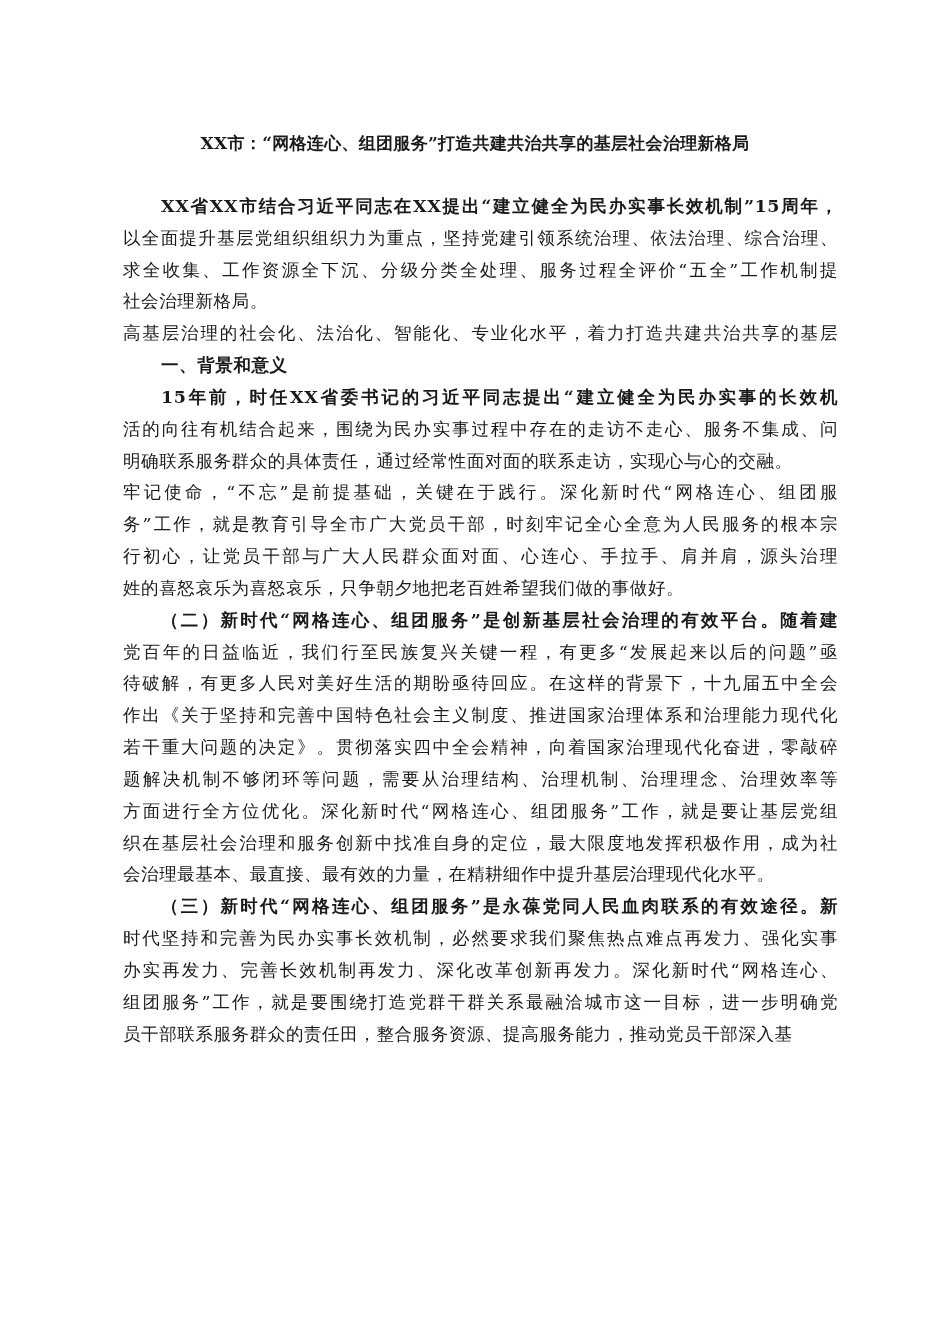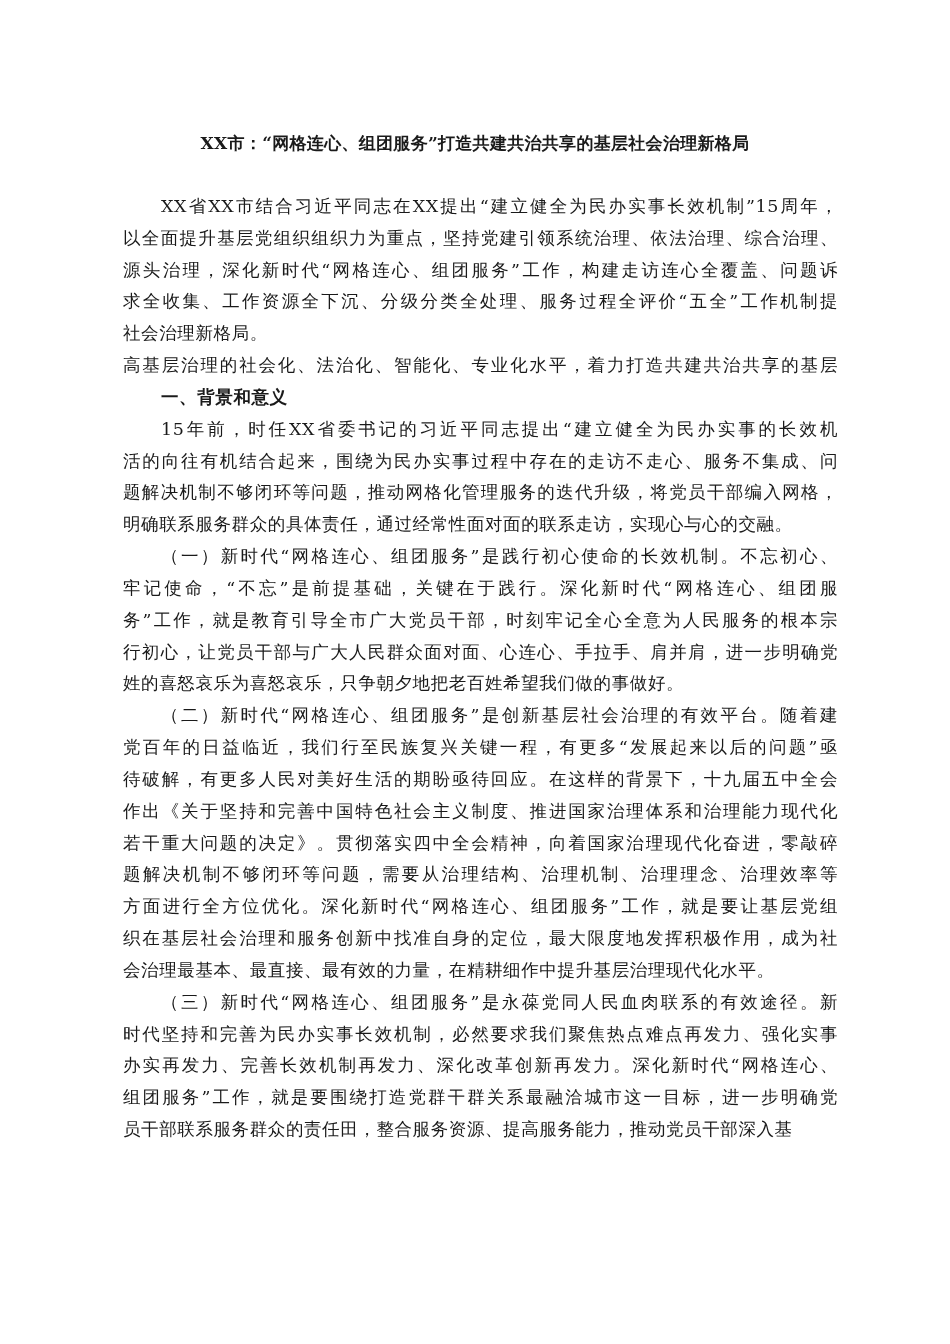--- a/index.html
+++ b/index.html
@@ -5,44 +5,41 @@
   html, body { margin: 0; padding: 0; background: #ffffff; }
   body { width: 950px; height: 1344px; position: relative; overflow: hidden;
          font-family: "DejaVu Serif", "Liberation Serif", serif; color: #1a1a1a; }
   .page { position: absolute; left: 0; top: 0; width: 950px; height: 1344px; border-radius: 10px; }
   .title { position: absolute; top: 130px; left: 0; width: 950px; text-align: center;
            font-size: 17px; font-weight: bold; letter-spacing: 0.3px; line-height: 26px; }
   .lines { position: absolute; left: 123px; top: 191px; width: 715px; }
   .line { height: 31.84px; line-height: 31.84px; font-size: 17.5px; white-space: nowrap;
           text-align: justify; text-align-last: justify; letter-spacing: 0.6px; }
   .line.last { text-align-last: left; }
-  .line.indent { padding-left: 38px; }
+  .line.indent { padding-left: 38px; font-weight: bold; }
   .line.heading { font-weight: bold; padding-left: 38px; text-align-last: left; }
 </style>
 </head>
 <body>
 
 <div class="page">
   <div class="title">XX市：“网格连心、组团服务”打造共建共治共享的基层社会治理新格局</div>
   <div class="lines" id="lines">
       <div class="line indent">XX省XX市结合习近平同志在XX提出“建立健全为民办实事长效机制”15周年，</div>
       <div class="line">以全面提升基层党组织组织力为重点，坚持党建引领系统治理、依法治理、综合治理、</div>
-      <div class="line">源头治理，深化新时代“网格连心、组团服务”工作，构建走访连心全覆盖、问题诉</div>
       <div class="line">求全收集、工作资源全下沉、分级分类全处理、服务过程全评价“五全”工作机制提</div>
       <div class="line last">社会治理新格局。</div>
       <div class="line">高基层治理的社会化、法治化、智能化、专业化水平，着力打造共建共治共享的基层</div>
       <div class="line heading last">一、背景和意义</div>
       <div class="line indent">15年前，时任XX省委书记的习近平同志提出“建立健全为民办实事的长效机</div>
       <div class="line">活的向往有机结合起来，围绕为民办实事过程中存在的走访不走心、服务不集成、问</div>
-      <div class="line">题解决机制不够闭环等问题，推动网格化管理服务的迭代升级，将党员干部编入网格，</div>
       <div class="line last">明确联系服务群众的具体责任，通过经常性面对面的联系走访，实现心与心的交融。</div>
-      <div class="line indent">（一）新时代“网格连心、组团服务”是践行初心使命的长效机制。不忘初心、</div>
       <div class="line">牢记使命，“不忘”是前提基础，关键在于践行。深化新时代“网格连心、组团服</div>
       <div class="line">务”工作，就是教育引导全市广大党员干部，时刻牢记全心全意为人民服务的根本宗</div>
-      <div class="line">行初心，让党员干部与广大人民群众面对面、心连心、手拉手、肩并肩，进一步明确党</div>
+      <div class="line">行初心，让党员干部与广大人民群众面对面、心连心、手拉手、肩并肩，源头治理</div>
       <div class="line last">姓的喜怒哀乐为喜怒哀乐，只争朝夕地把老百姓希望我们做的事做好。</div>
       <div class="line indent">（二）新时代“网格连心、组团服务”是创新基层社会治理的有效平台。随着建</div>
       <div class="line">党百年的日益临近，我们行至民族复兴关键一程，有更多“发展起来以后的问题”亟</div>
       <div class="line">待破解，有更多人民对美好生活的期盼亟待回应。在这样的背景下，十九届五中全会</div>
       <div class="line">作出《关于坚持和完善中国特色社会主义制度、推进国家治理体系和治理能力现代化</div>
       <div class="line">若干重大问题的决定》。贯彻落实四中全会精神，向着国家治理现代化奋进，零敲碎</div>
       <div class="line">题解决机制不够闭环等问题，需要从治理结构、治理机制、治理理念、治理效率等</div>
       <div class="line">方面进行全方位优化。深化新时代“网格连心、组团服务”工作，就是要让基层党组</div>
       <div class="line">织在基层社会治理和服务创新中找准自身的定位，最大限度地发挥积极作用，成为社</div>
       <div class="line last">会治理最基本、最直接、最有效的力量，在精耕细作中提升基层治理现代化水平。</div>

